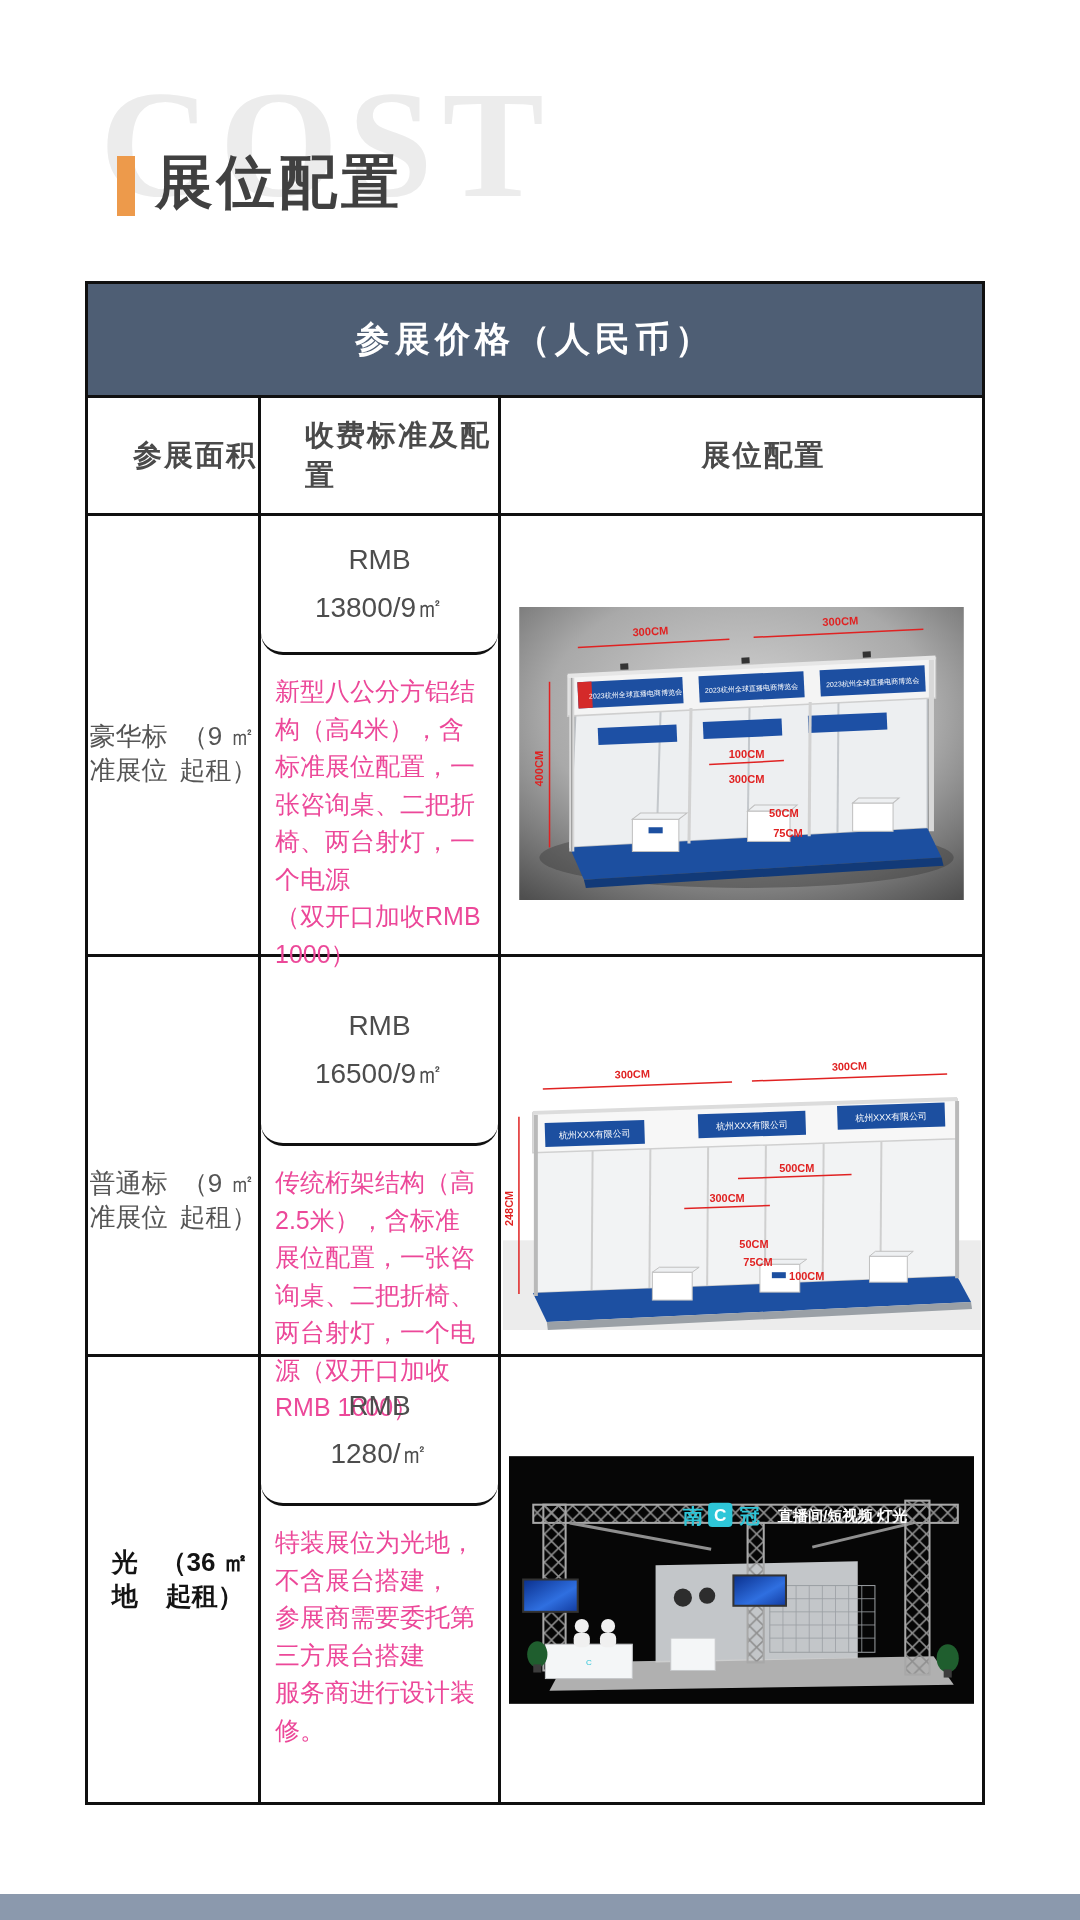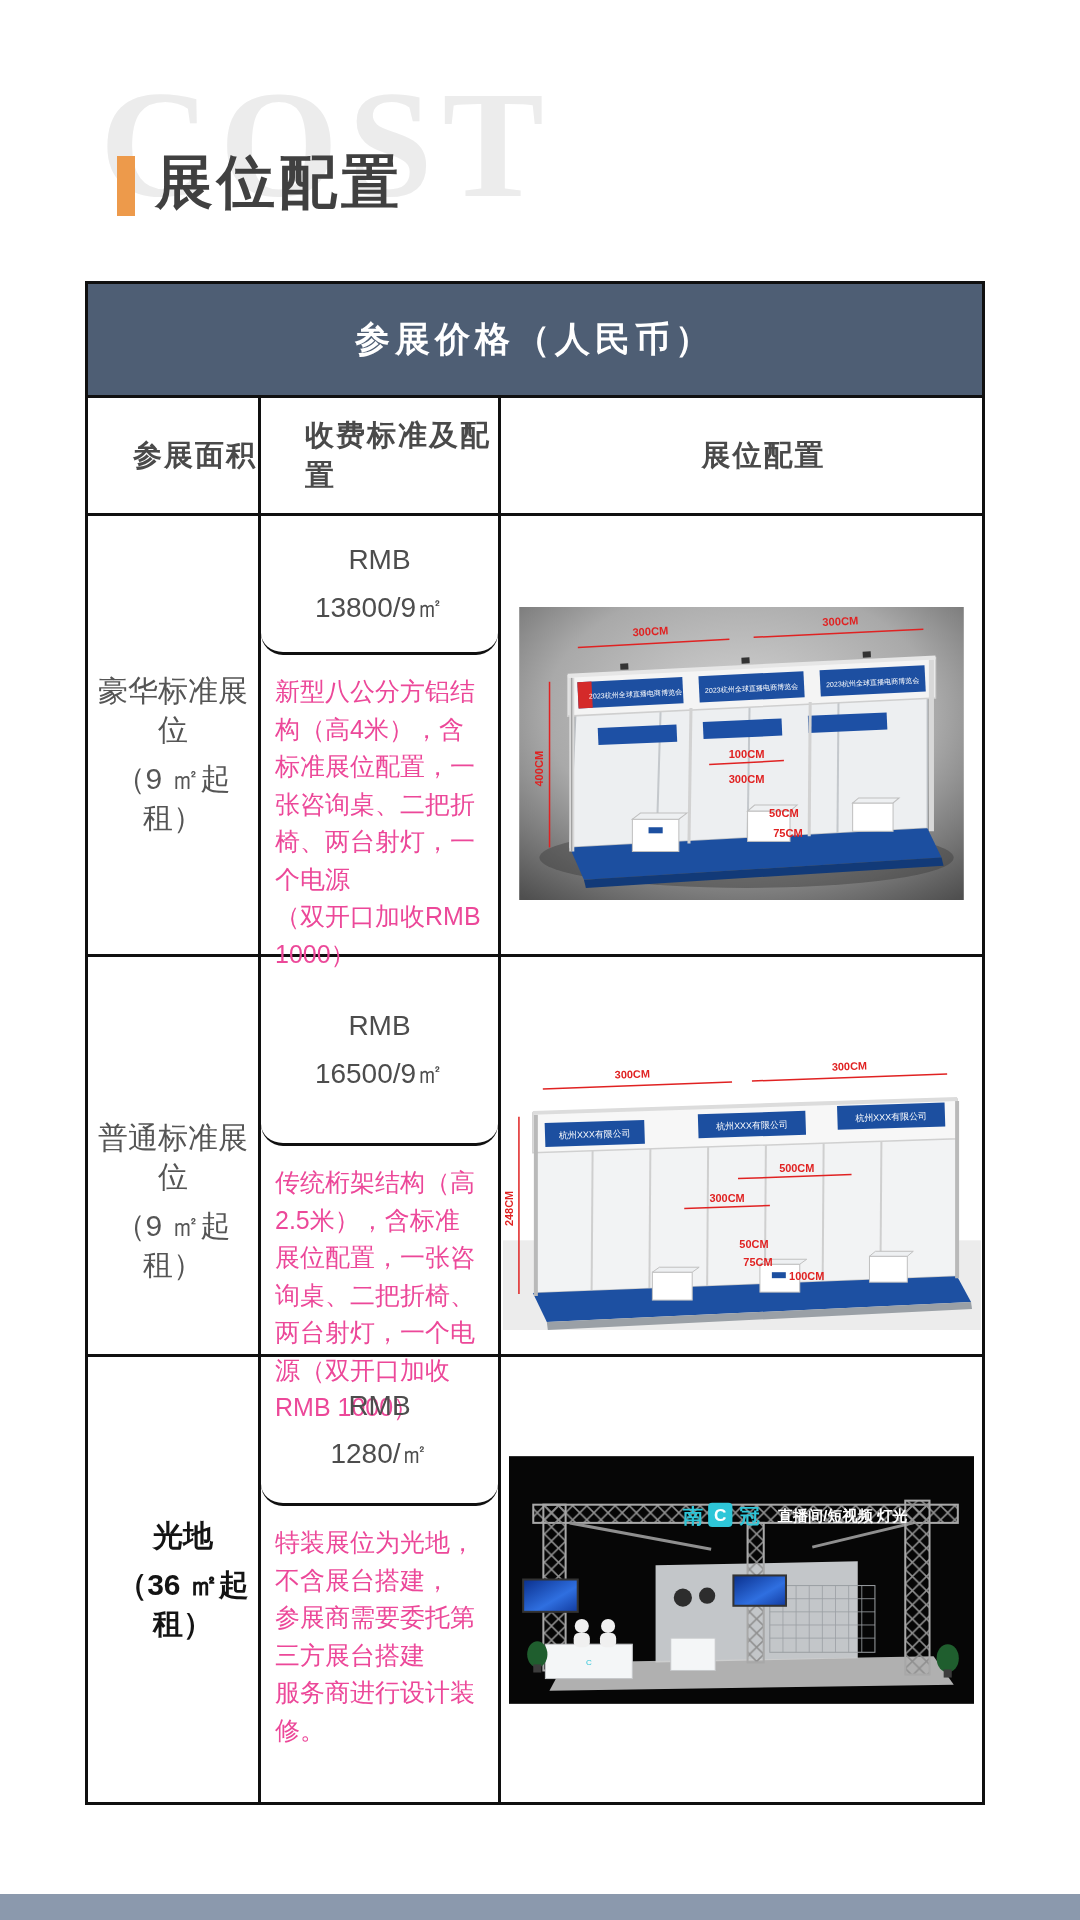--- a/index.html
+++ b/index.html
@@ -43,22 +43,22 @@
   }
   .thead .hcell.bordered{border-right:3px solid #101010;}
   .trow{
     display:grid;grid-template-columns:173px 240px 1fr;
     border-bottom:3px solid #101010;box-sizing:border-box;
   }
   .trow.last{border-bottom:none;}
   .r1{height:441px}.r2{height:400px}.r3{height:445px}
   .area-cell{
     border-right:3px solid #101010;
-    display:flex;flex-direction:column;align-items:center;justify-content:center;
-    gap:10px;color:#555555;font-size:30px;text-align:center;line-height:1.3;
+    display:flex;flex-direction:row;align-items:center;justify-content:center;
+    gap:10px;color:#555555;font-size:26px;text-align:center;line-height:1.3;
   }
   .area-cell.dark{color:#141414;font-weight:600;padding-left:20px;}
   .fee-cell{border-right:3px solid #101010;display:flex;flex-direction:column;box-sizing:border-box;}
   .price{
     display:flex;flex-direction:column;align-items:center;justify-content:center;
     border-bottom:3px solid #101010;color:#4d4d4d;font-size:28px;line-height:1.7;
     box-sizing:border-box;flex:0 0 auto;border-radius:22px;
   }
   .r1 .price{height:139px}.r2 .price{height:189px}.r3 .price{height:149px}
   .desc{flex:1;padding:18px 14px;color:#ec4899;font-size:25px;line-height:1.5;box-sizing:border-box;}

